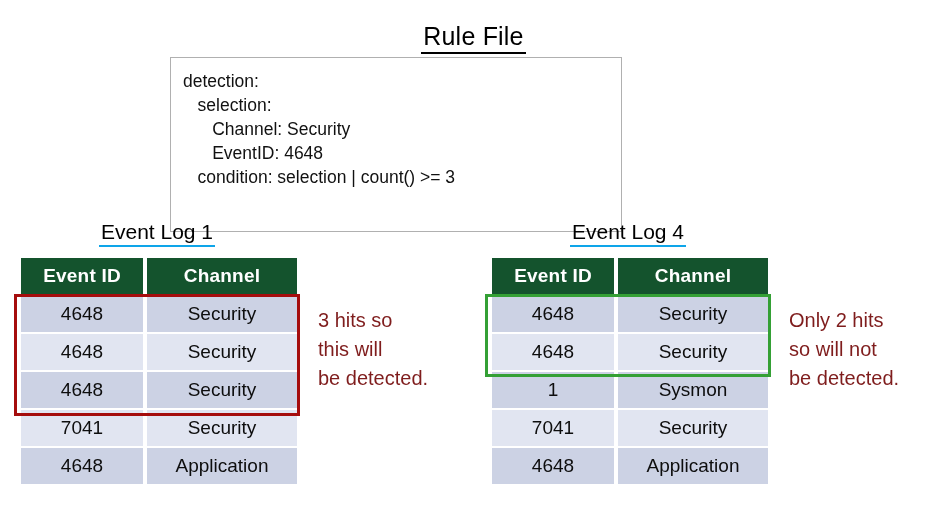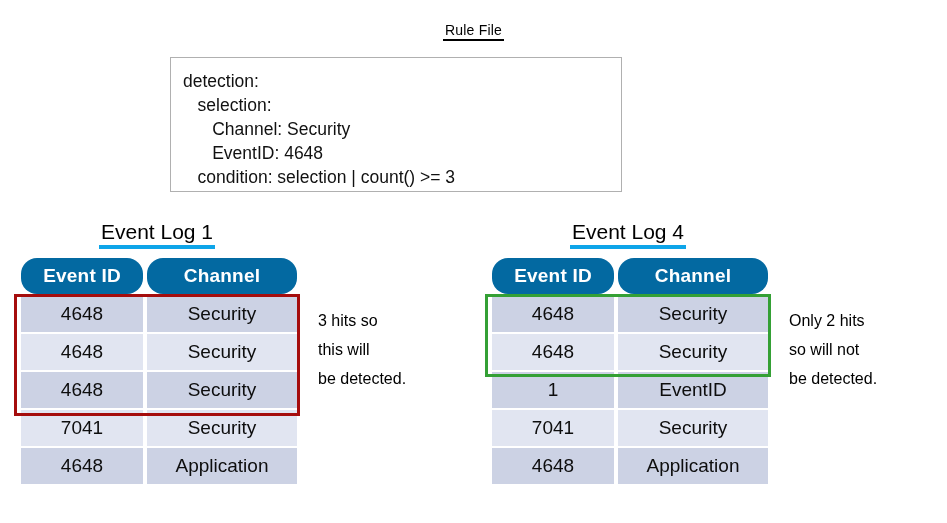--- a/index.html
+++ b/index.html
@@ -13,21 +13,21 @@
     position: relative;
     overflow: hidden;
     font-family: "Liberation Sans", sans-serif;
     color: #000000;
   }
 
   
   .abs { position: absolute; }
 
   .section-title {
-    font-size: 14px;
+    font-size: 25px;
     color: #000000;
     letter-spacing: 0.2px;
     white-space: nowrap;
     text-align: center;
     padding-bottom: 2px;
     border-bottom: 2px solid #000000;
     line-height: 1.15;
     text-decoration: underline;
   }
 
@@ -42,21 +42,21 @@
   #rule-title .title-inner {
     display: inline-block;
     border-bottom: 2px solid #000000;
     padding: 0 2px 1px 2px;
   }
 
   #rule-box {
     left: 170px;
     top: 57px;
     width: 452px;
-    height: 135px;
+    height: 175px;
     border: 1px solid #b0b0b0;
     background: #ffffff;
     box-sizing: border-box;
   }
   #rule-code {
     margin: 0;
     padding: 11px 0 0 12px;
     font-family: "Liberation Sans", sans-serif;
     font-size: 17.5px;
     line-height: 24px;
@@ -69,21 +69,21 @@
 
   .log-title {
     position: absolute;
     top: 0;
     width: 280px;
     text-align: center;
     border-bottom: none;
   }
   .log-title .title-inner {
     display: inline-block;
-    border-bottom: 4px solid #0ea5e9;
+    border-bottom: 2px solid #0ea5e9;
     padding: 0 2px 1px 2px;
     font-size: 21px;
   }
 
   table.log-table {
     position: absolute;
     top: 36px;
     left: 0;
     width: 280px;
     border-collapse: separate;
@@ -93,26 +93,25 @@
   table.log-table th,
   table.log-table td {
     height: 36px;
     padding: 0;
     text-align: center;
     vertical-align: middle;
     font-weight: normal;
     font-size: 19px;
   }
   table.log-table th {
-    background: #0369a1;
+    background: #14532d;
     color: #ffffff;
     font-weight: bold;
     font-size: 19px;
     letter-spacing: 0.2px;
-    border-radius: 16px;
   }
   table.log-table td {
     color: #0d0d0d;
     text-align: center;
   }
   tr.row-dark td { background: #ccd2e4; }
   tr.row-light td { background: #e1e5f1; }
 
   col.col-id { width: 122px; }
   col.col-ch { width: 150px; }
@@ -123,23 +122,23 @@
     box-sizing: border-box;
     background: transparent;
     pointer-events: none;
   }
   .highlight-red   { border: 3px solid #a50d0d; }
   .highlight-green { border: 3px solid #34a035; }
 
   
   .annotation {
     position: absolute;
-    font-size: 16px;
+    font-size: 20px;
     line-height: 29px;
-    color: #000000;
+    color: #7f1d1d;
     white-space: pre-line;
   }
 </style>
 </head>
 <body>
 
 <div class="abs section-title" id="rule-title">
   <span class="title-inner">Rule File</span>
 </div>
 
@@ -220,21 +219,21 @@
       <tr class="row-dark">
         <td>4648</td>
         <td>Security</td>
       </tr>
       <tr class="row-light">
         <td>4648</td>
         <td>Security</td>
       </tr>
       <tr class="row-dark">
         <td>1</td>
-        <td>EventID</td>
+        <td>Sysmon</td>
       </tr>
       <tr class="row-light">
         <td>7041</td>
         <td>Security</td>
       </tr>
       <tr class="row-dark">
         <td>4648</td>
         <td>Application</td>
       </tr>
     </tbody>

